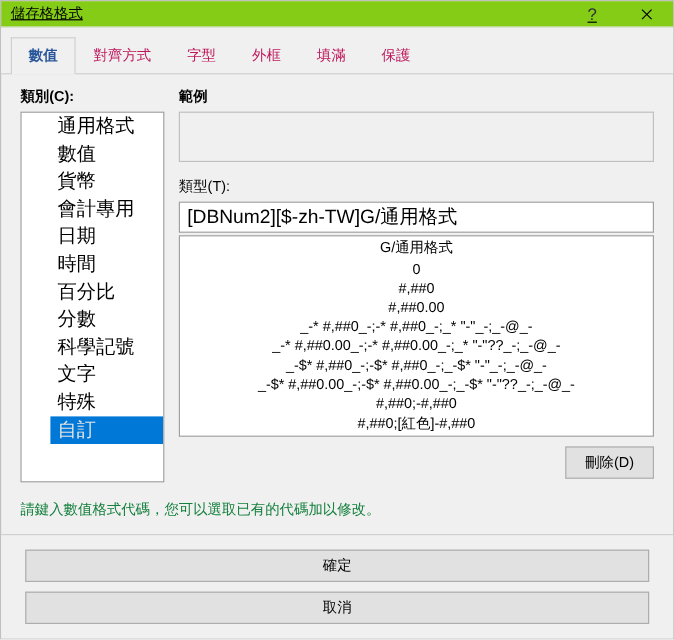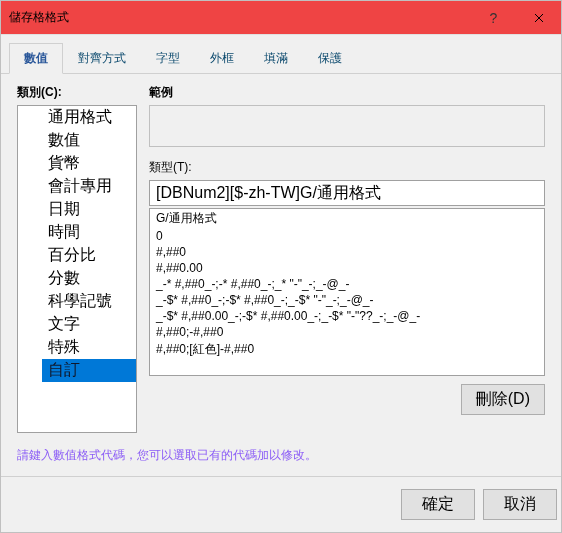--- a/index.html
+++ b/index.html
@@ -12,26 +12,27 @@
   }
   .dialog {
     width: 562px;
     height: 533px;
     border: 1px solid #c0c0c0;
     background: #f0f0f0;
     display: flex;
     flex-direction: column;
   }
   .titlebar {
-    height: 34px;
-    background: #ef4444;
+    height: 22px;
+    background: #84cc16;
     display: flex;
     align-items: center;
     padding-left: 8px;
     border-bottom: 1px solid #e0e0e0;
+    text-decoration: underline;
   }
   .titlebar .title {
     flex: 1;
     font-size: 12px;
   }
   .titlebar .winbtn {
     width: 45px;
     height: 30px;
     display: flex;
     align-items: center;
@@ -44,21 +45,21 @@
     padding: 8px 8px 0 8px;
     gap: 0;
     border-bottom: 1px solid #d0d0d0;
     background: #f0f0f0;
   }
   .tab {
     padding: 6px 14px;
     border: 1px solid transparent;
     border-bottom: none;
     font-size: 12px;
-    color: #0c4a6e;
+    color: #be185d;
     background: transparent;
     cursor: default;
     position: relative;
   }
   .tab.active {
     background: #f0f0f0;
     border-color: #d0d0d0;
     border-bottom: 1px solid #f0f0f0;
     margin-bottom: -1px;
     font-weight: bold;
@@ -81,21 +82,21 @@
   }
   .listitem {
     padding: 1px 6px;
     font-size: 16px;
     cursor: default;
     white-space: nowrap;
     margin-left: 24px;
   }
   .listitem.selected {
     background: #0078d7;
-    color: #0f172a;
+    color: #e5e5e5;
   }
   .right { flex: 1; display:flex; flex-direction:column; }
   .samplebox {
     border: 1px solid #c0c0c0;
     background: #f0f0f0;
     height: 42px;
     margin-bottom: 12px;
   }
   .typelbl { margin-bottom:4px; }
   .typeinput {
@@ -105,49 +106,51 @@
     font-size: 16px;
     font-family: inherit;
     margin-bottom: 2px;
     background:#fff;
   }
   .formatlist {
     border: 1px solid #a0a0a0;
     background: #fff;
     height: 168px;
     overflow-y: scroll;
+    text-align: center;
   }
   .fmtitem {
     padding: 1px 6px;
     font-size: 12px;
     cursor: default;
     white-space: nowrap;
   }
   .deleterow { display:flex; justify-content:flex-end; margin-top:8px; }
   .btn {
     min-width: 74px;
     padding: 4px 14px;
     border: 1px solid #adadad;
     background: #e1e1e1;
-    font-size: 16px;
+    font-size: 12px;
     font-family: inherit;
     cursor: default;
   }
   .hint {
     padding: 4px 16px 12px 16px;
     font-size: 12px;
-    color: #8b5cf6;
+    color: #15803d;
   }
   .footer {
     border-top: 1px solid #d0d0d0;
-    padding: 12px 4px;
+    padding: 12px 20px;
     display: flex;
     justify-content: flex-end;
     gap: 8px;
     background:#f0f0f0;
+    flex-direction:column;
   }
   
   .formatlist::-webkit-scrollbar, .listbox::-webkit-scrollbar { width:17px; }
   .formatlist::-webkit-scrollbar-track, .listbox::-webkit-scrollbar-track { background:#f0f0f0; }
   .formatlist::-webkit-scrollbar-thumb, .listbox::-webkit-scrollbar-thumb { background:#c0c0c0; }
 </style>
 </head>
 <body>
 
 <div class="dialog">
@@ -193,20 +196,21 @@
       <div class="label">範例</div>
       <div class="samplebox"></div>
       <div class="typelbl">類型(T):</div>
       <input class="typeinput" value="[DBNum2][$-zh-TW]G/通用格式" style="">
       <div class="formatlist" id="fmtlist">
           <div class="fmtitem">G/通用格式</div>
           <div class="fmtitem">0</div>
           <div class="fmtitem">#,##0</div>
           <div class="fmtitem">#,##0.00</div>
           <div class="fmtitem">_-* #,##0_-;-* #,##0_-;_* "-"_-;_-@_-</div>
+          <div class="fmtitem">_-* #,##0.00_-;-* #,##0.00_-;_* "-"??_-;_-@_-</div>
           <div class="fmtitem">_-$* #,##0_-;-$* #,##0_-;_-$* "-"_-;_-@_-</div>
           <div class="fmtitem">_-$* #,##0.00_-;-$* #,##0.00_-;_-$* "-"??_-;_-@_-</div>
           <div class="fmtitem">#,##0;-#,##0</div>
           <div class="fmtitem">#,##0;[紅色]-#,##0</div>
         </div>
       <div class="deleterow">
         <button class="btn">刪除(D)</button>
       </div>
     </div>
   </div>

